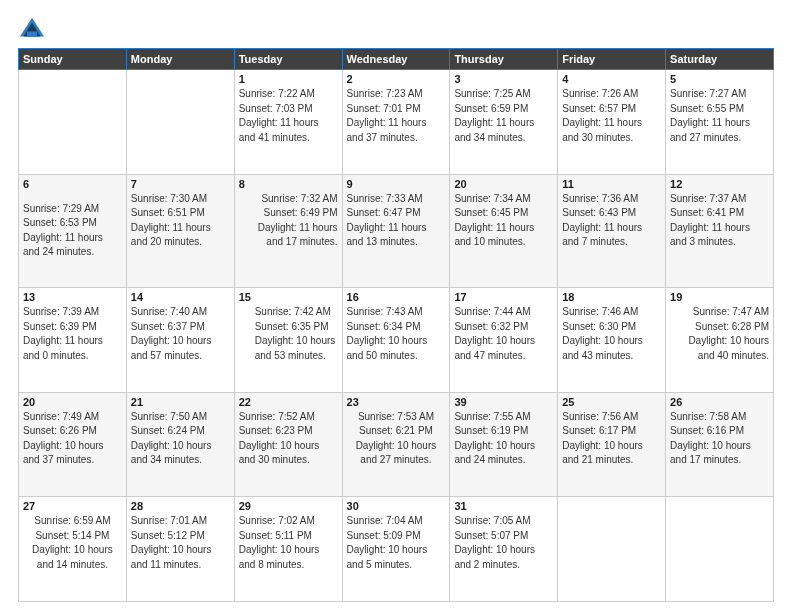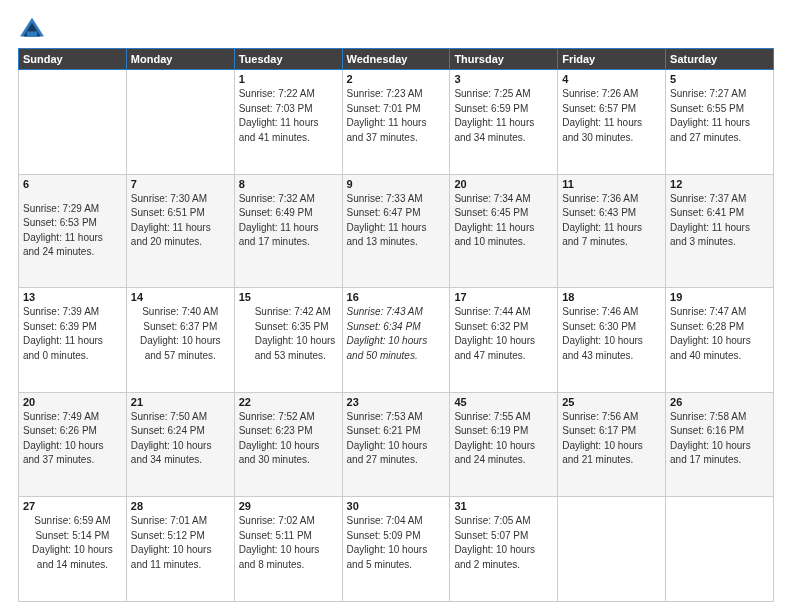--- a/index.html
+++ b/index.html
@@ -175,21 +175,21 @@
 Daylight: 11 hours and 24 minutes.</div>
           </td>
           <td>
             <span class="day-num">7</span>
             <div class="cell-info" style="white-space: pre-line;">Sunrise: 7:30 AM
 Sunset: 6:51 PM
 Daylight: 11 hours and 20 minutes.</div>
           </td>
           <td>
             <span class="day-num">8</span>
-            <div class="cell-info" style="white-space: pre-line;">Sunrise: 7:32 AM
+            <div class="cell-info" style="white-space: pre-line; text-align: right;">Sunrise: 7:32 AM
 Sunset: 6:49 PM
 Daylight: 11 hours and 17 minutes.</div>
           </td>
           <td>
             <span class="day-num">9</span>
             <div class="cell-info" style="white-space: pre-line;">Sunrise: 7:33 AM
 Sunset: 6:47 PM
 Daylight: 11 hours and 13 minutes.</div>
           </td>
           <td>
@@ -213,51 +213,51 @@
         </tr>
         <tr>
           <td>
             <span class="day-num">13</span>
             <div class="cell-info" style="white-space: pre-line;">Sunrise: 7:39 AM
 Sunset: 6:39 PM
 Daylight: 11 hours and 0 minutes.</div>
           </td>
           <td>
             <span class="day-num">14</span>
-            <div class="cell-info" style="white-space: pre-line; text-align: center;">Sunrise: 7:40 AM
+            <div class="cell-info" style="white-space: pre-line;">Sunrise: 7:40 AM
 Sunset: 6:37 PM
 Daylight: 10 hours and 57 minutes.</div>
           </td>
           <td>
             <span class="day-num">15</span>
             <div class="cell-info" style="white-space: pre-line; margin-left: 16px;">Sunrise: 7:42 AM
 Sunset: 6:35 PM
 Daylight: 10 hours and 53 minutes.</div>
           </td>
           <td>
             <span class="day-num">16</span>
-            <div class="cell-info" style="white-space: pre-line; font-style: italic;">Sunrise: 7:43 AM
+            <div class="cell-info" style="white-space: pre-line;">Sunrise: 7:43 AM
 Sunset: 6:34 PM
 Daylight: 10 hours and 50 minutes.</div>
           </td>
           <td>
             <span class="day-num">17</span>
             <div class="cell-info" style="white-space: pre-line;">Sunrise: 7:44 AM
 Sunset: 6:32 PM
 Daylight: 10 hours and 47 minutes.</div>
           </td>
           <td>
             <span class="day-num">18</span>
             <div class="cell-info" style="white-space: pre-line;">Sunrise: 7:46 AM
 Sunset: 6:30 PM
 Daylight: 10 hours and 43 minutes.</div>
           </td>
           <td>
             <span class="day-num">19</span>
-            <div class="cell-info" style="white-space: pre-line;">Sunrise: 7:47 AM
+            <div class="cell-info" style="white-space: pre-line; text-align: right;">Sunrise: 7:47 AM
 Sunset: 6:28 PM
 Daylight: 10 hours and 40 minutes.</div>
           </td>
         </tr>
         <tr>
           <td>
             <span class="day-num">20</span>
             <div class="cell-info" style="white-space: pre-line;">Sunrise: 7:49 AM
 Sunset: 6:26 PM
 Daylight: 10 hours and 37 minutes.</div>
@@ -269,26 +269,26 @@
 Daylight: 10 hours and 34 minutes.</div>
           </td>
           <td>
             <span class="day-num">22</span>
             <div class="cell-info" style="white-space: pre-line;">Sunrise: 7:52 AM
 Sunset: 6:23 PM
 Daylight: 10 hours and 30 minutes.</div>
           </td>
           <td>
             <span class="day-num">23</span>
-            <div class="cell-info" style="white-space: pre-line;">Sunrise: 7:53 AM
+            <div class="cell-info" style="white-space: pre-line; text-align: center;">Sunrise: 7:53 AM
 Sunset: 6:21 PM
 Daylight: 10 hours and 27 minutes.</div>
           </td>
           <td>
-            <span class="day-num">45</span>
+            <span class="day-num">39</span>
             <div class="cell-info" style="white-space: pre-line;">Sunrise: 7:55 AM
 Sunset: 6:19 PM
 Daylight: 10 hours and 24 minutes.</div>
           </td>
           <td>
             <span class="day-num">25</span>
             <div class="cell-info" style="white-space: pre-line;">Sunrise: 7:56 AM
 Sunset: 6:17 PM
 Daylight: 10 hours and 21 minutes.</div>
           </td>

